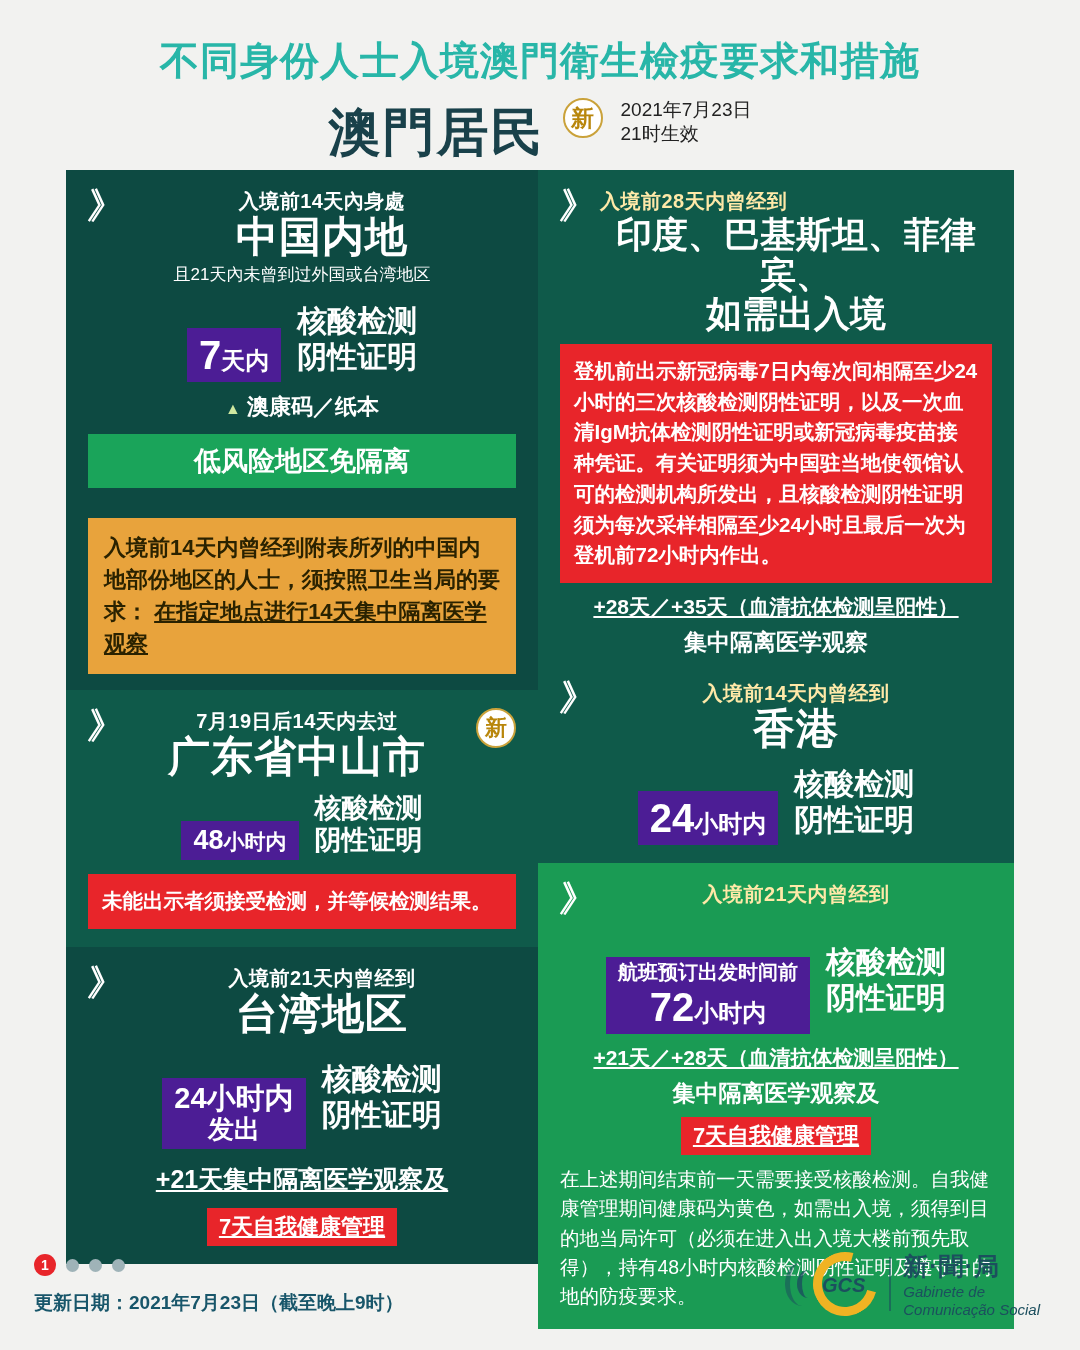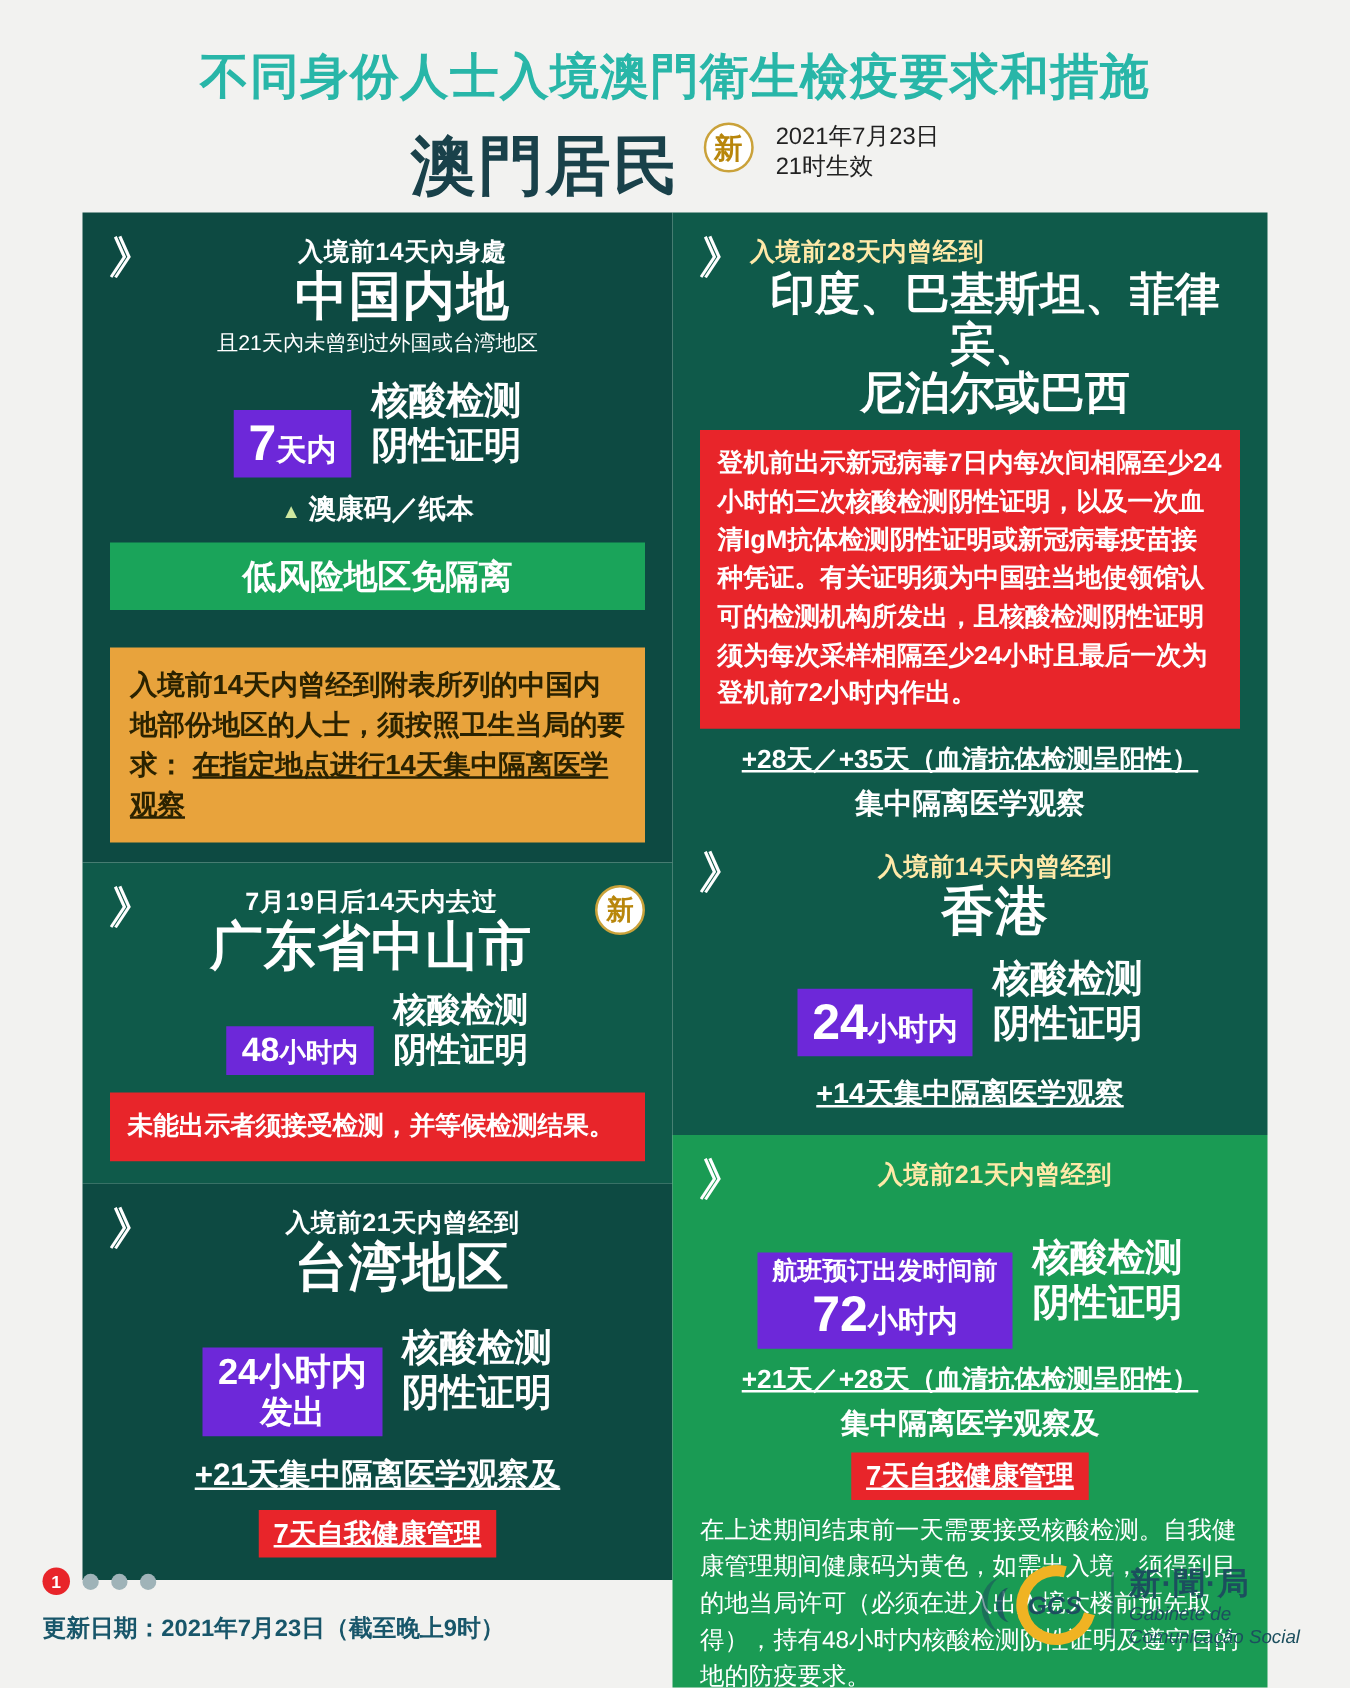--- a/index.html
+++ b/index.html
@@ -101,21 +101,21 @@
     line-height: 1.1;
     text-align: center;
   }
   .note-line {
     color: #fff;
     font-size: 17px;
     margin-top: 4px;
   }
 
   .redbox {
-    background: #6d28d9;
+    background: #4c1d95;
     color: #fff;
     font-weight: bold;
     display: inline-block;
     padding: 4px 12px;
     line-height: 1.15;
     margin-top: 32px;
   }
   .redbox .big { font-size: 40px; }
   .redbox .sm { font-size: 24px; }
   .redbox .tiny { font-size: 18px; display:block; }
@@ -327,21 +327,21 @@
     </div>
 
     <div class="col-right">
 
       <div class="panel-teal pad">
         <div class="row-head">
           <span class="chev">》</span>
           <div class="head-text">
             <div class="lbl-small lbl-small-y">入境前28天内曾经到</div>
             <div class="place-mid">印度、巴基斯坦、菲律宾、</div>
-            <div class="place-mid">尼泊尔或巴西</div>
+            <div class="place-mid">如需出入境</div>
           </div>
         </div>
         <div class="redblock" style="margin-top:10px;">登机前出示新冠病毒7日内每次间相隔至少24小时的三次核酸检测阴性证明，以及一次血清IgM抗体检测阴性证明或新冠病毒疫苗接种凭证。有关证明须为中国驻当地使领馆认可的检测机构所发出，且核酸检测阴性证明须为每次采样相隔至少24小时且最后一次为登机前72小时内作出。</div>
         <div class="underlined">+28天／+35天（血清抗体检测呈阳性）</div>
         <div class="centered-white">集中隔离医学观察</div>
       </div>
 
       <div class="panel-teal pad" style="padding-top:4px;">
         <div class="row-head">
           <span class="chev">》</span>
@@ -350,21 +350,20 @@
             <div class="place-big">香港</div>
           </div>
         </div>
         <div class="pair" style="margin-top:8px; justify-content:center;">
           <div class="redbox">
             <span class="big">24</span><span class="sm">小时内</span>
           </div>
           <div class="pair-text" style="white-space:pre-line;">核酸检测
 阴性证明</div>
         </div>
-        <div class="underlined" style="font-size:23px; margin-top:14px;">+14天集中隔离医学观察</div>
       </div>
 
       <div class="panel-green pad" style="flex:1;">
         <div class="row-head">
           <span class="chev">》</span>
           <div class="head-text" style="text-align:center;">
             <div class="lbl-small lbl-small-y">入境前21天内曾经到</div>
           </div>
         </div>
         <div class="pair" style="margin-top:8px; justify-content:center;">

